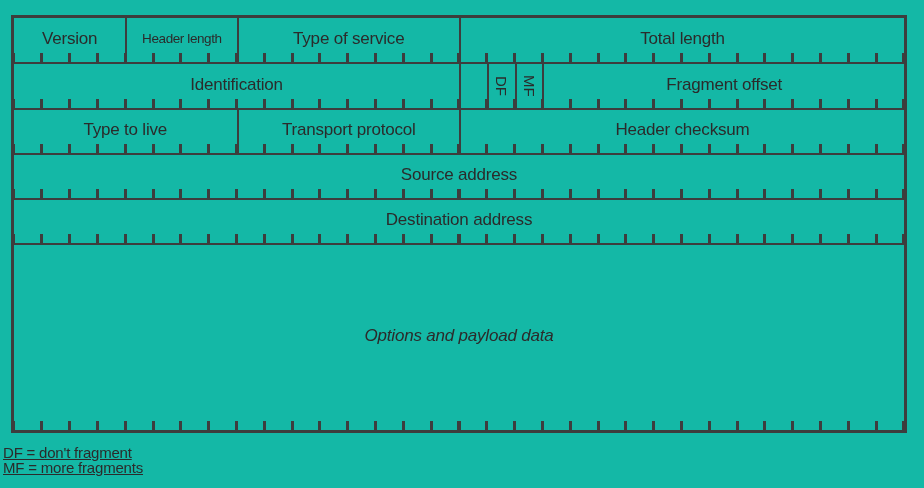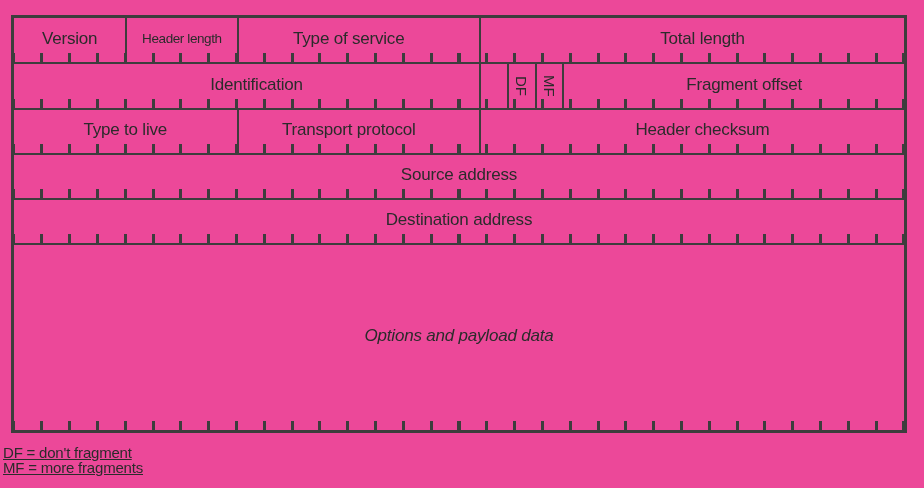--- a/index.html
+++ b/index.html
@@ -5,21 +5,21 @@
   html, body {
     margin: 0;
     padding: 0;
     background: #ffffff;
     font-family: "Liberation Sans", sans-serif;
   }
   .canvas {
     position: relative;
     width: 924px;
     height: 488px;
-    background: #ec4899;
+    background: #14b8a6;
     overflow: hidden;
     --line: #3d3d3d;
     --text: #2b2b2b;
   }
   .diagram {
     position: absolute;
     left: 11px;
     top: 15px;
     width: 890px;
     border: 3px solid var(--line);
@@ -59,21 +59,21 @@
     overflow: hidden;
     position: relative;
     z-index: 1;
   }
   .cell + .cell {
     border-left: 2px solid var(--line);
   }
   .w4  { width: 12.5%;   }
   .w8  { width: 25%;     }
   .w13 { width: 40.625%; }
-  .w16 { width: 50%; margin-left: 20px;     }
+  .w16 { width: 50%;     }
   .w32 { width: 100%;    }
   .w1  { width: 3.125%;  }
   .lbl {
     font-size: 17px;
     color: var(--text);
     white-space: nowrap;
     padding-bottom: 3px;
     letter-spacing: -0.2px;
   }
   .small .lbl {

